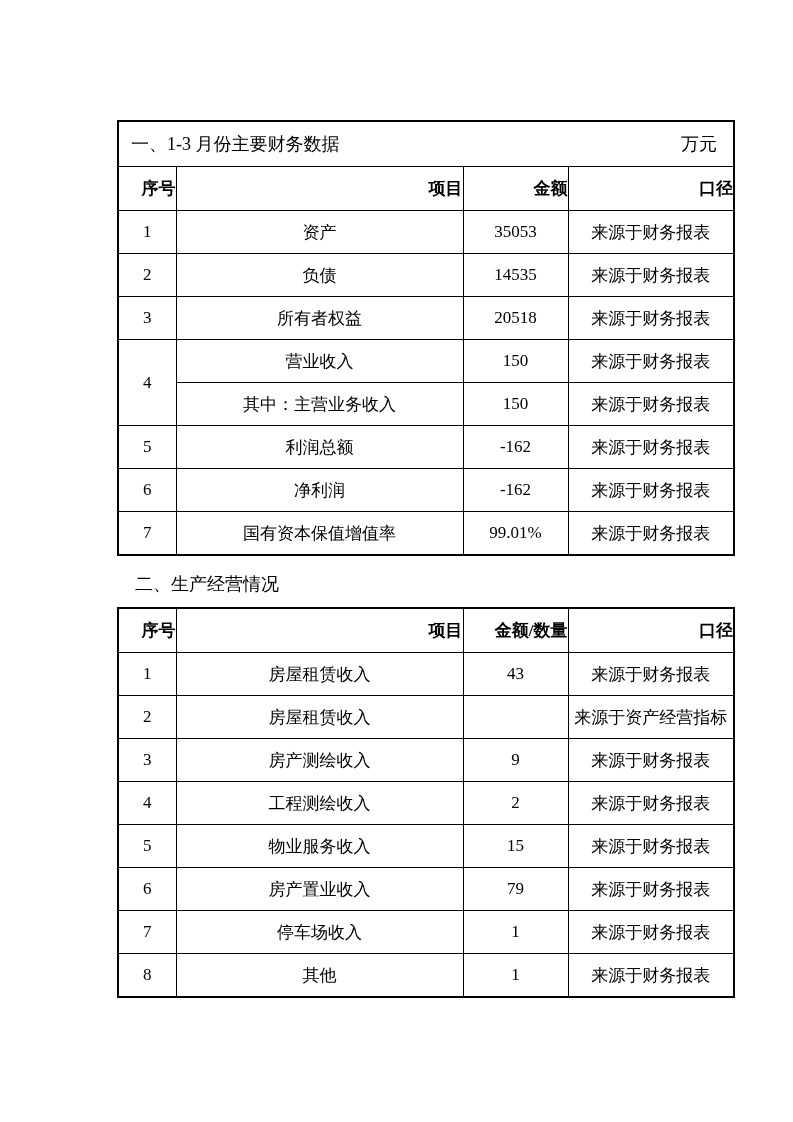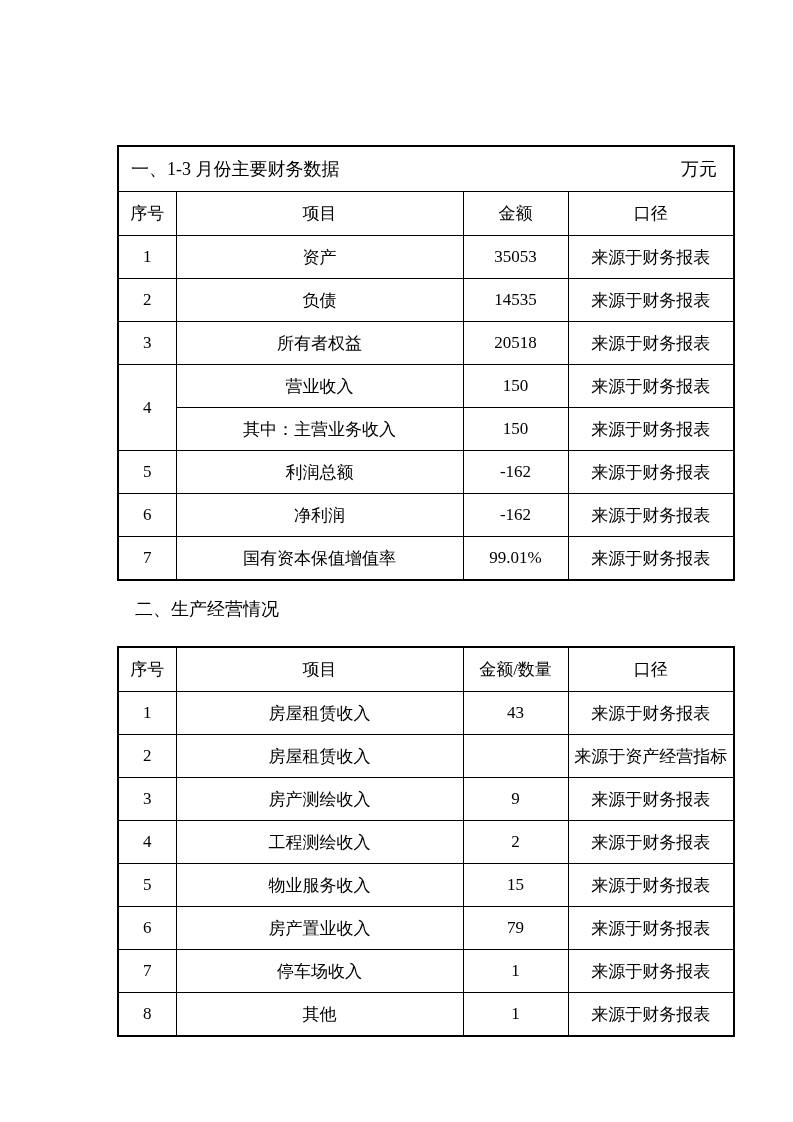--- a/index.html
+++ b/index.html
@@ -29,33 +29,33 @@
     line-height: 28px;
     margin-bottom: 10px;
     white-space: nowrap;
     letter-spacing: 0px;
   }
   table.fin-table {
     border-collapse: collapse;
     table-layout: fixed;
     width: 616px;
     border: 2px solid #000000;
-    margin-top: 25px;
   }
   table.fin-table td,
   table.fin-table th {
     border: 1px solid #000000;
     text-align: center;
     vertical-align: middle;
     font-size: 17px;
     padding: 0;
     overflow: hidden;
   }
   table.fin-table th {
-    font-weight: normal;
+    font-weight: bold;
+    text-align: right;
   }
   tr.section-row td {
     height: 44px;
   }
   .section-flex {
     display: flex;
     justify-content: space-between;
     align-items: center;
     padding: 0 16px 0 12px;
     font-size: 18px;

